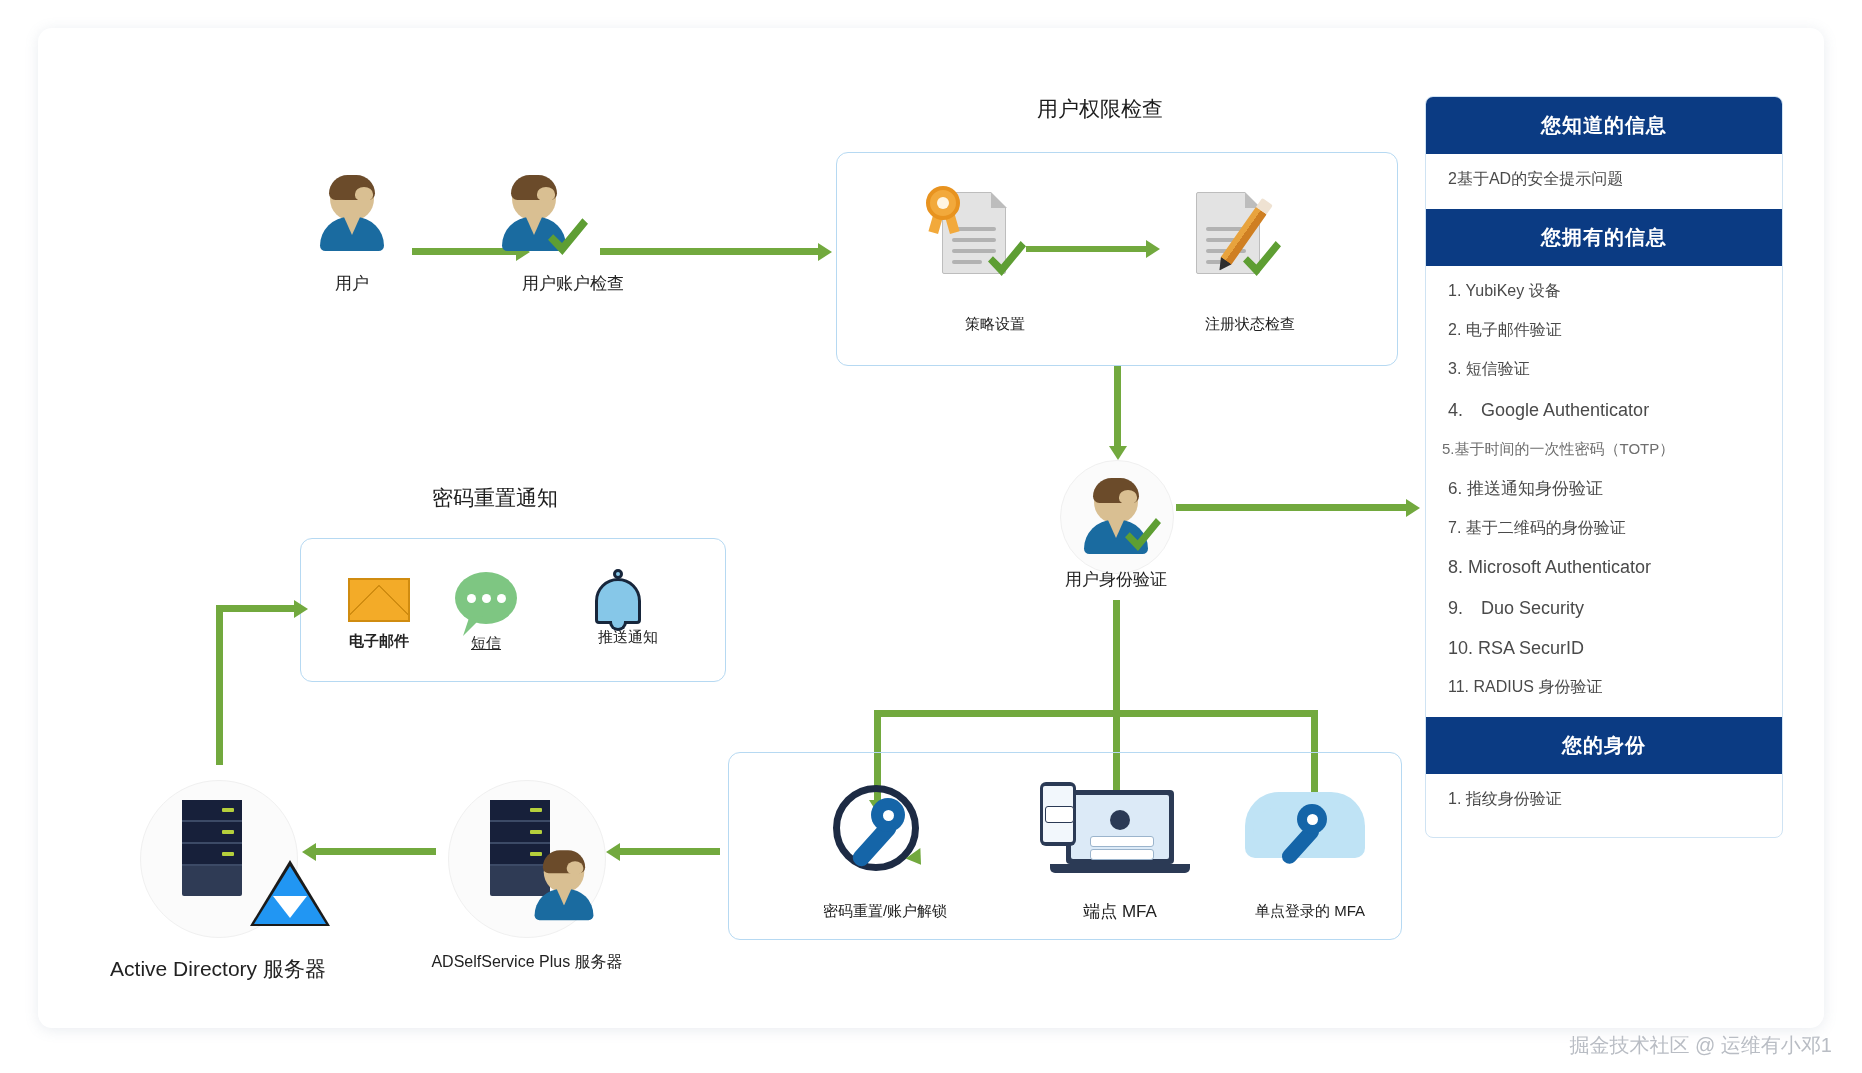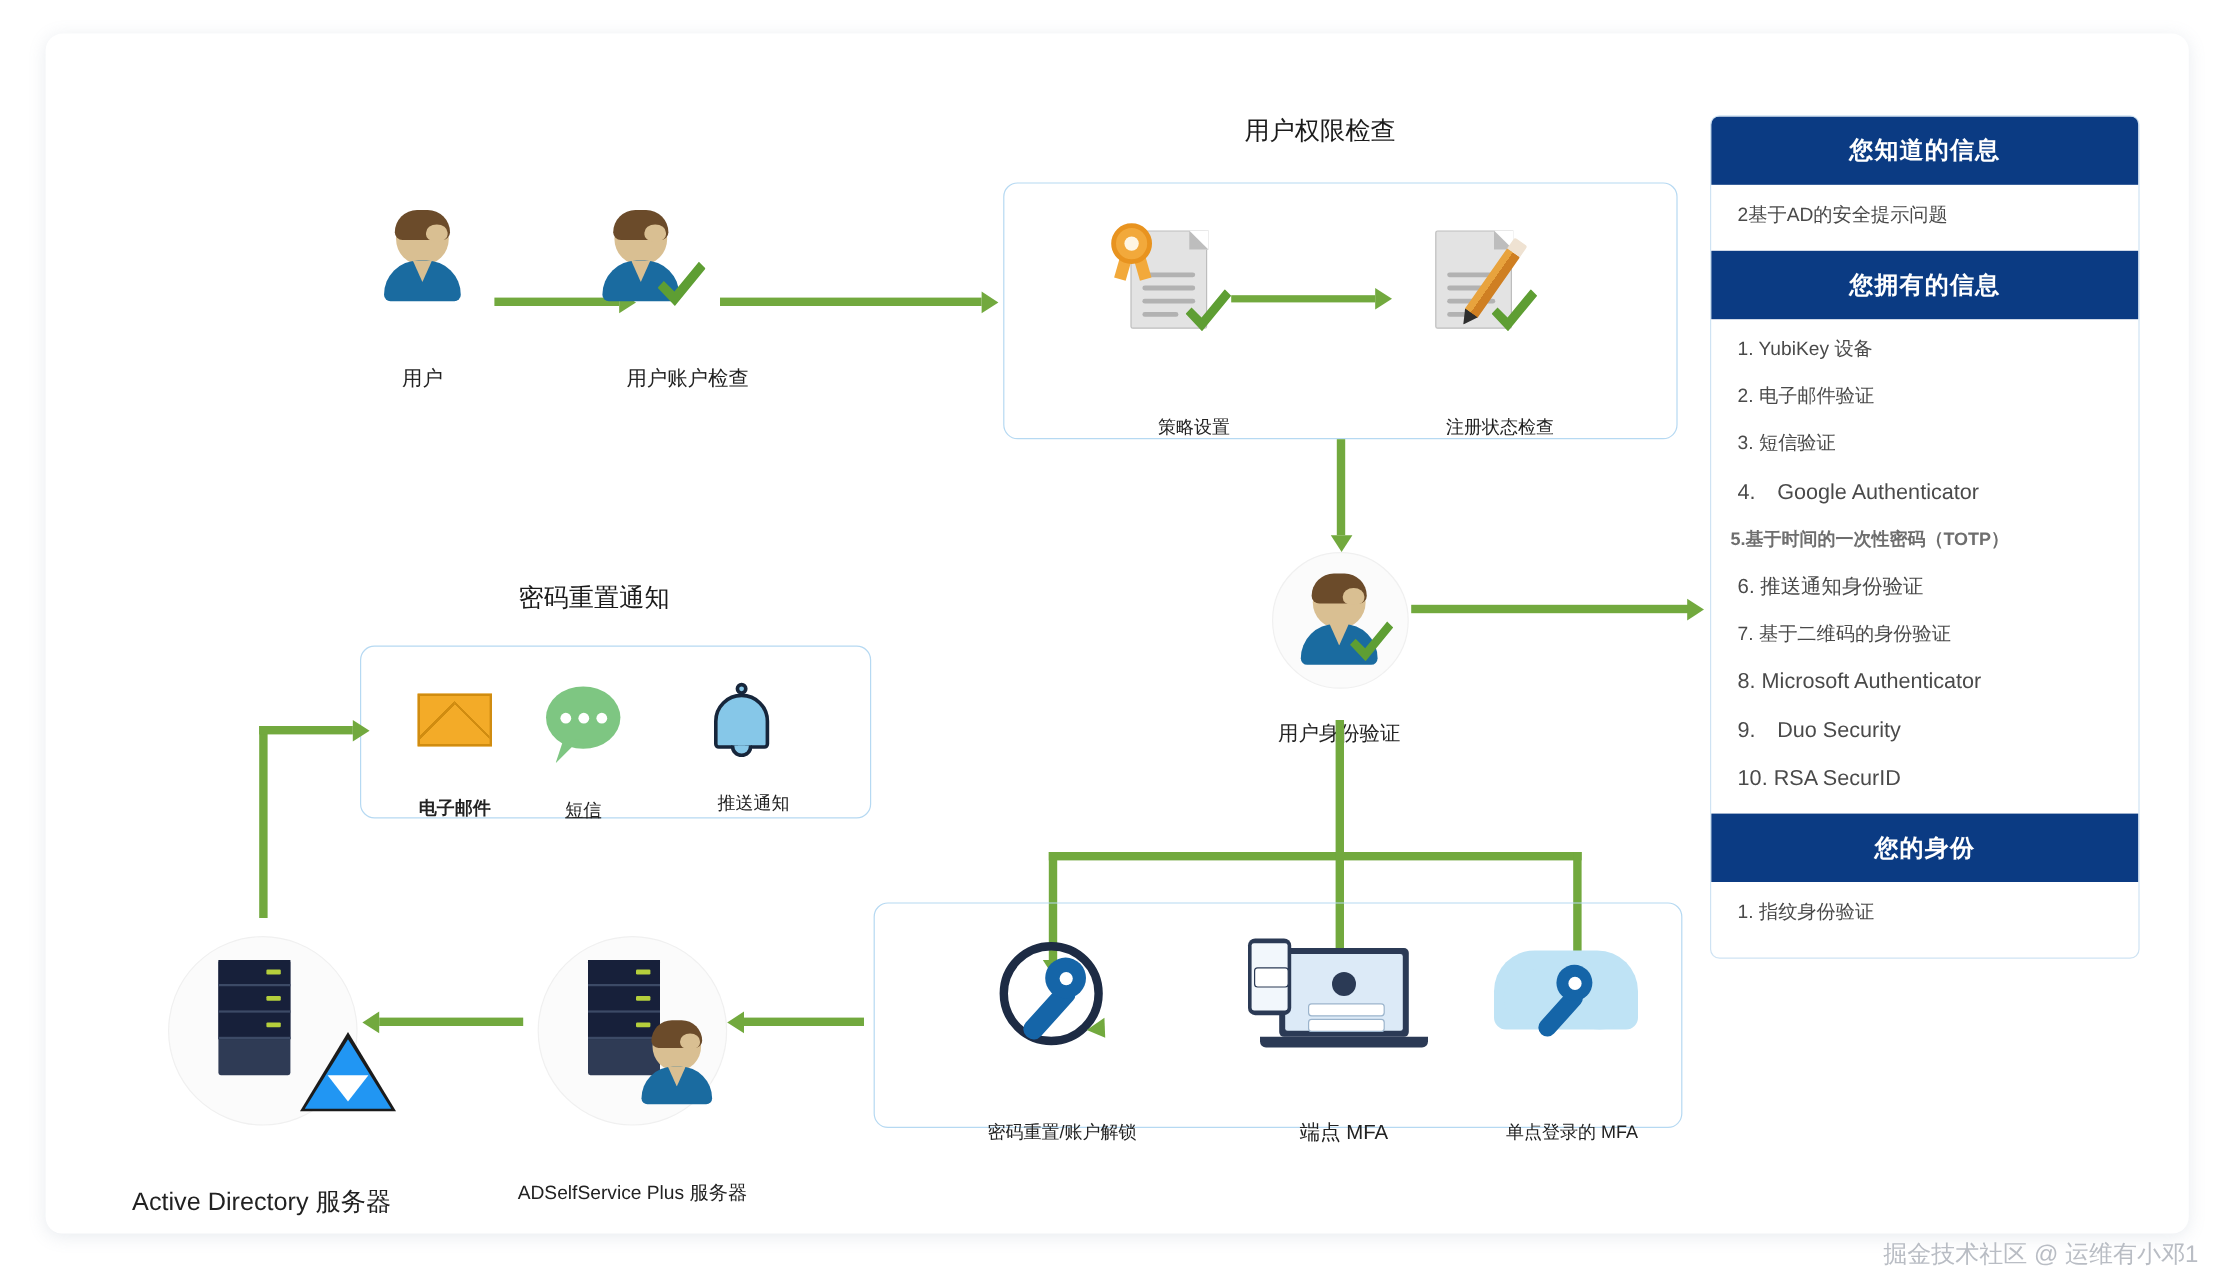--- a/index.html
+++ b/index.html
@@ -11,21 +11,21 @@
   }
   #stage{position:relative;width:1862px;height:1073px;}
 
   .card{
     position:absolute;left:38px;top:28px;width:1786px;height:1000px;
     background:#ffffff;border-radius:14px;
     box-shadow:0 2px 14px rgba(120,135,160,0.16);
   }
   .lbl{
     position:absolute;text-align:center;color:#222;
-    font-size:17px;white-space:nowrap;margin-top:32px;
+    font-size:17px;white-space:nowrap;
   }
   .lbl-sm{font-size:15px;}
   .title{
     position:absolute;text-align:center;white-space:nowrap;
     font-size:21px;color:#1b1b1b;
   }
   .groupbox{
     position:absolute;border:1.5px solid #b6d9f2;border-radius:12px;
     background:rgba(255,255,255,0);
   }
@@ -411,26 +411,27 @@
       </div>
     </div>
 
     <div>
       <div class="panel-head">您拥有的信息</div>
       <div class="panel-body">
         <div class="panel-item">1. YubiKey 设备</div>
         <div class="panel-item">2. 电子邮件验证</div>
         <div class="panel-item">3. 短信验证</div>
         <div class="panel-item" style="font-size:18px;">4.　Google Authenticator</div>
-        <div class="panel-item" style="font-size:15px;padding-left:16px;color:#6e6e6e;font-weight:bold;">5.基于时间的一次性密码（TOTP）</div>
+        <div class="panel-item" style="font-size:15px;padding-left:16px;color:#6e6e6e;">5.基于时间的一次性密码（TOTP）</div>
         <div class="panel-item" style="font-size:17px;">6. 推送通知身份验证</div>
         <div class="panel-item">7. 基于二维码的身份验证</div>
         <div class="panel-item" style="font-size:18px;">8. Microsoft Authenticator</div>
         <div class="panel-item" style="font-size:18px;">9.　Duo Security</div>
         <div class="panel-item" style="font-size:18px;">10. RSA SecurID</div>
+        <div class="panel-item">11. RADIUS 身份验证</div>
       </div>
     </div>
 
     <div>
       <div class="panel-head">您的身份</div>
       <div class="panel-body" style="padding-bottom:18px;">
         <div class="panel-item">1. 指纹身份验证</div>
       </div>
     </div>
   </div>

